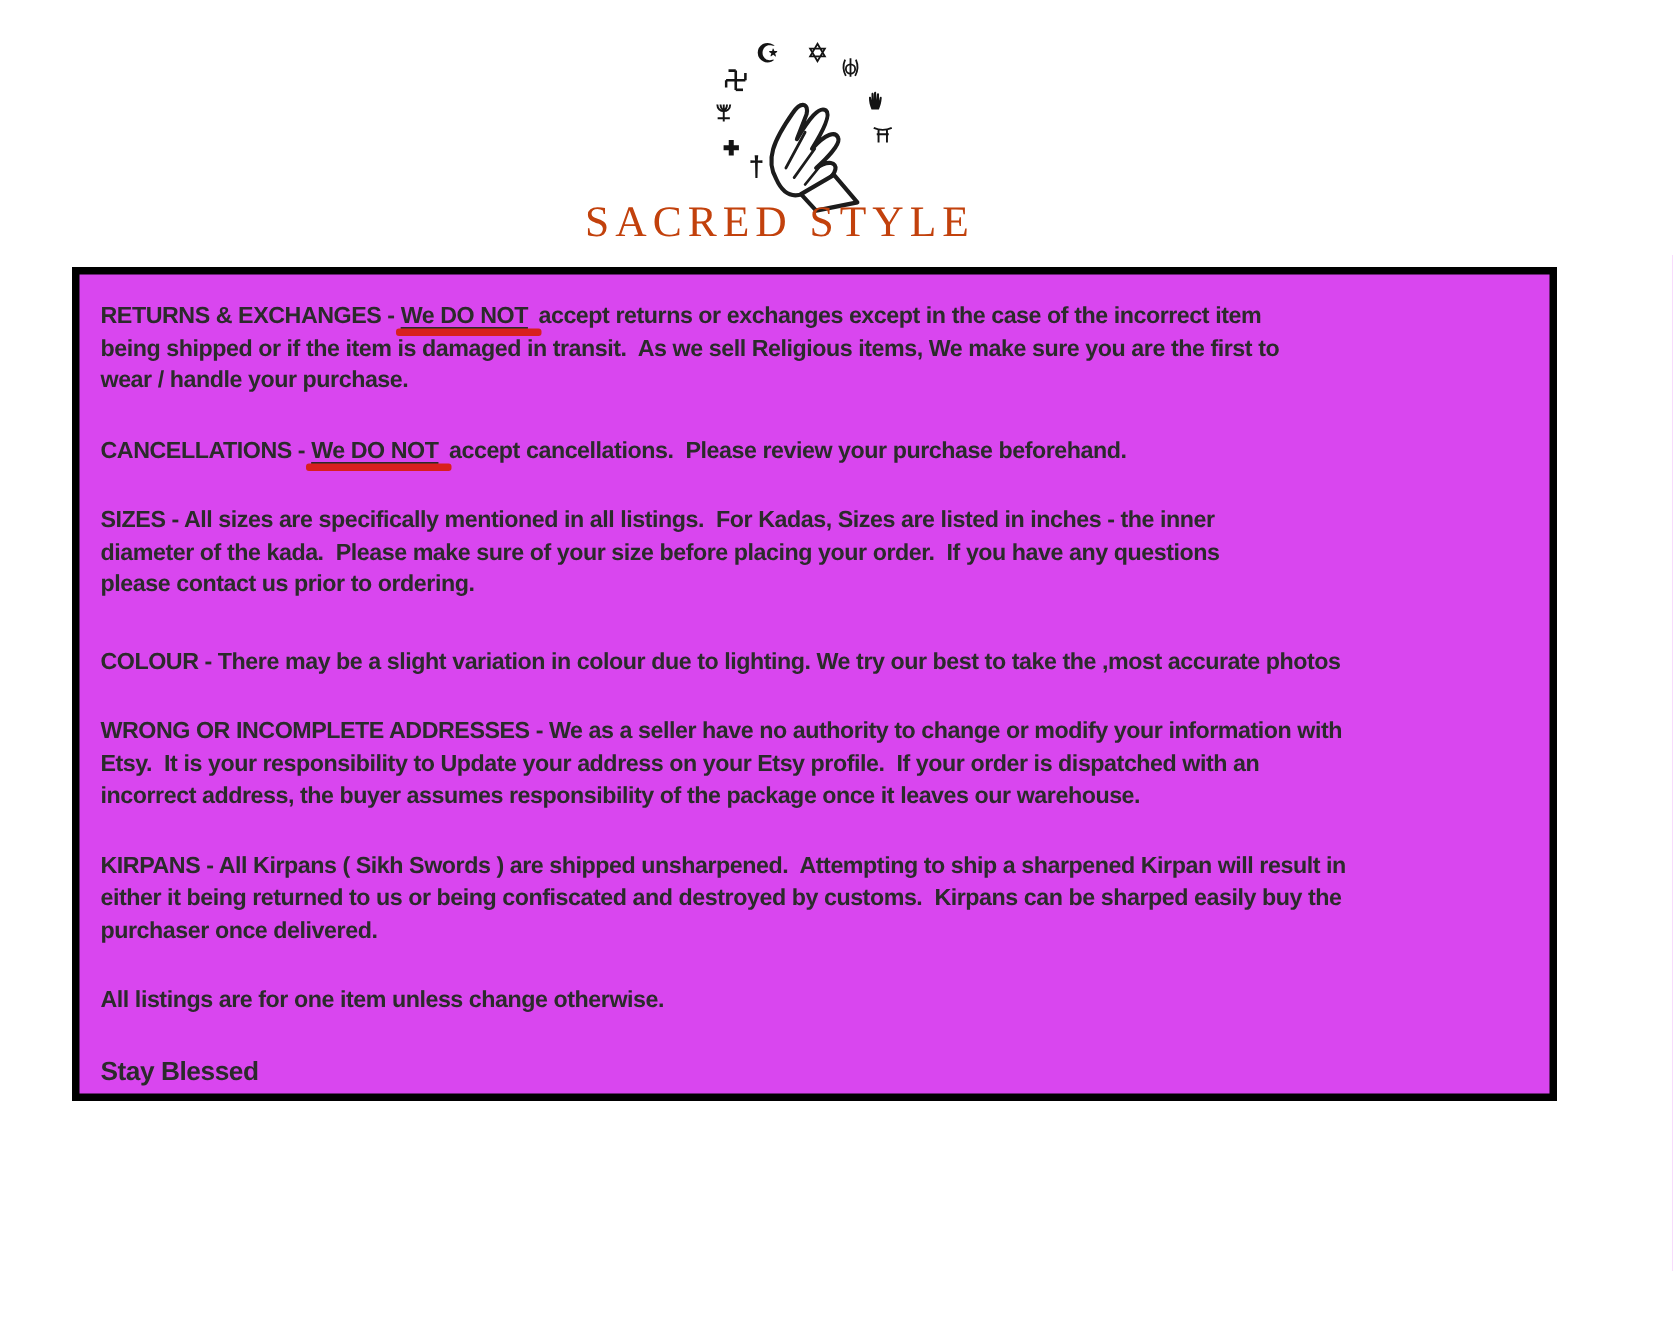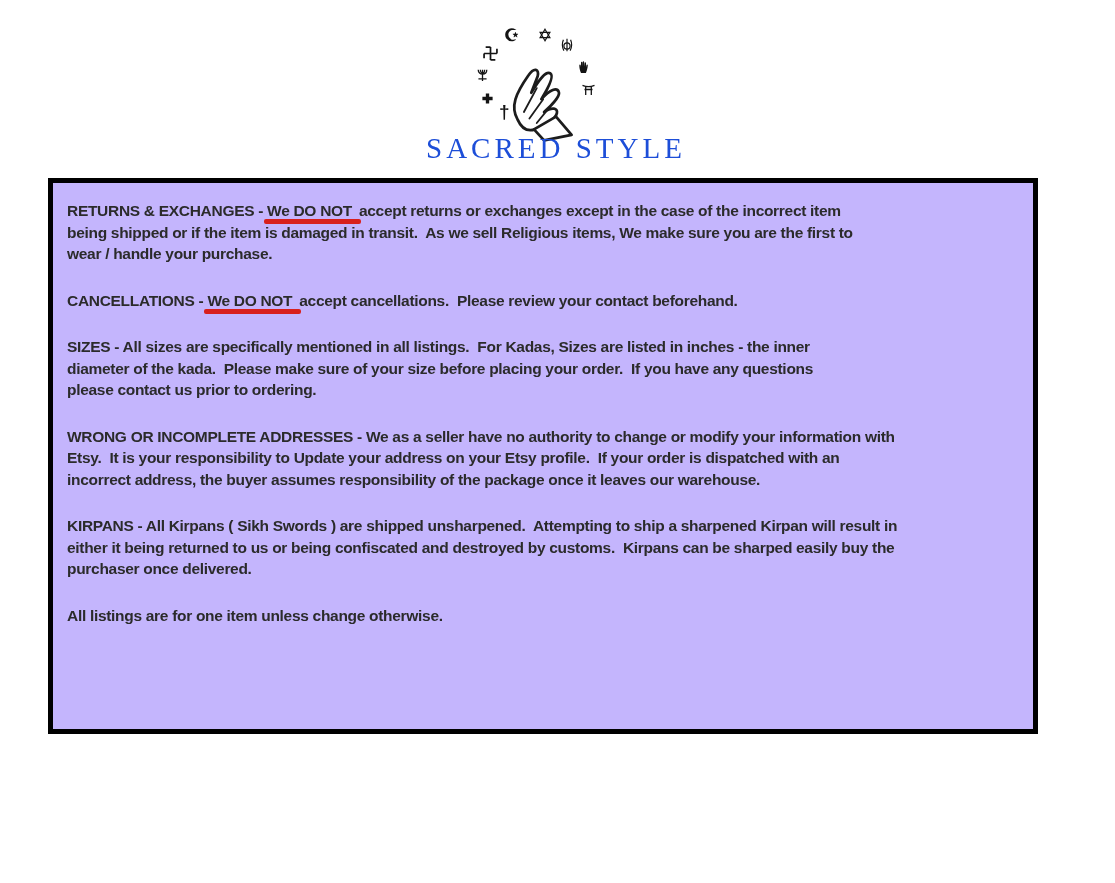--- a/index.html
+++ b/index.html
@@ -7,28 +7,28 @@
   .page {
     position:relative; width:1115px; height:883px; background:#fff;
     font-family:"Liberation Sans", sans-serif; overflow:hidden;
   }
   
   .emblem { position:absolute; left:427px; top:22px; width:220px; height:135px; }
   .sym { position:absolute; color:#141414; font-size:15px; font-weight:bold; line-height:1; }
   .sym svg { display:block; }
   .hands { position:absolute; left:62px; top:24px; width:112px; height:110px; }
   .brand {
-    position:absolute; left:356px; top:132px; width:400px; text-align:center;
+    position:absolute; left:320px; top:132px; width:400px; text-align:center;
     font-family:"Liberation Serif", serif; font-size:29px; font-weight:400;
-    letter-spacing:4px; color:#1d4ed8;
+    letter-spacing:4px; color:#c2410c;
   }
   
   .policy-box {
     position:absolute; left:48px; top:178px; width:990px; height:556px;
-    box-sizing:border-box; border:5px solid #000; background:#c4b5fd;
+    box-sizing:border-box; border:5px solid #000; background:#d946ef;
     padding:17px 16px 0 14px;
   }
   .sec {
     margin:0 0 25px 0; font-size:15.5px; font-weight:bold; line-height:21.5px;
     letter-spacing:-0.3px; color:var(--ink); white-space:pre-wrap;
   }
   .sec.gap-lg { margin-top:30px; }
   .signoff { font-size:17.5px; line-height:22px; margin-bottom:0; }
   .hl {
     position:relative; white-space:pre;
@@ -122,32 +122,34 @@
   </div>
 
   <div class="brand">SACRED STYLE</div>
 
   <div class="policy-box">
 
     <p class="sec"><span>RETURNS &amp; EXCHANGES - </span><span class="hl">We DO NOT</span><span>accept returns or exchanges except in the case of the incorrect item
 being shipped or if the item is damaged in transit.  As we sell Religious items, We make sure you are the first to
 wear / handle your purchase.</span></p>
 
-    <p class="sec"><span>CANCELLATIONS - </span><span class="hl">We DO NOT</span><span>accept cancellations.  Please review your contact beforehand.</span></p>
+    <p class="sec"><span>CANCELLATIONS - </span><span class="hl">We DO NOT</span><span>accept cancellations.  Please review your purchase beforehand.</span></p>
 
     <p class="sec"><span>SIZES - All sizes are specifically mentioned in all listings.  For Kadas, Sizes are listed in inches - the inner
 diameter of the kada.  Please make sure of your size before placing your order.  If you have any questions
 please contact us prior to ordering.</span></p>
 
+    <p class="sec gap-lg"><span>COLOUR - There may be a slight variation in colour due to lighting. We try our best to take the ,most accurate photos</span></p>
 
     <p class="sec"><span>WRONG OR INCOMPLETE ADDRESSES - We as a seller have no authority to change or modify your information with
 Etsy.  It is your responsibility to Update your address on your Etsy profile.  If your order is dispatched with an
 incorrect address, the buyer assumes responsibility of the package once it leaves our warehouse.</span></p>
 
     <p class="sec"><span>KIRPANS - All Kirpans ( Sikh Swords ) are shipped unsharpened.  Attempting to ship a sharpened Kirpan will result in
 either it being returned to us or being confiscated and destroyed by customs.  Kirpans can be sharped easily buy the
 purchaser once delivered.</span></p>
 
     <p class="sec"><span>All listings are for one item unless change otherwise.</span></p>
 
+    <p class="sec signoff">Stay Blessed</p>
 
   </div>
 </div>
 
 </body></html>

